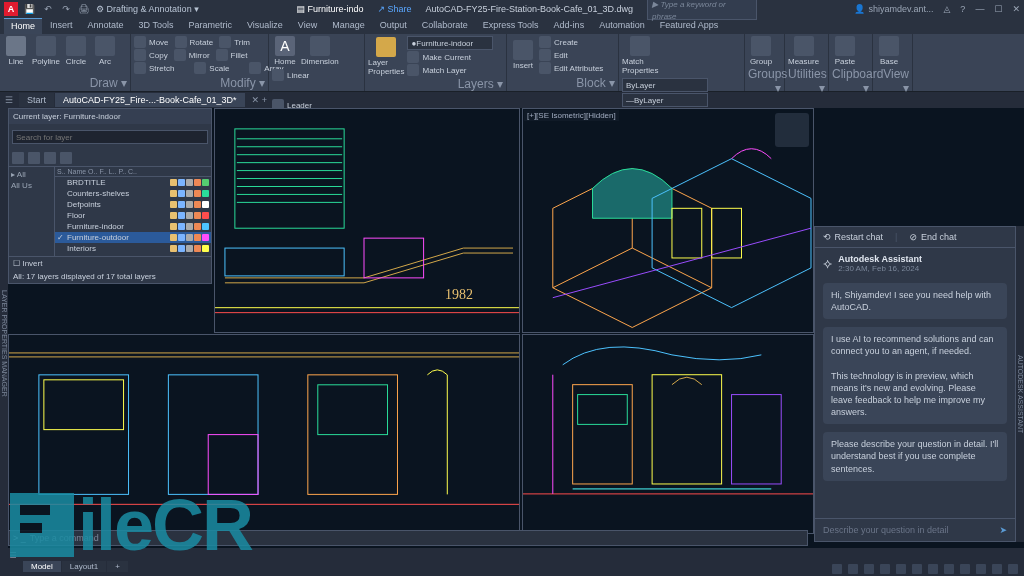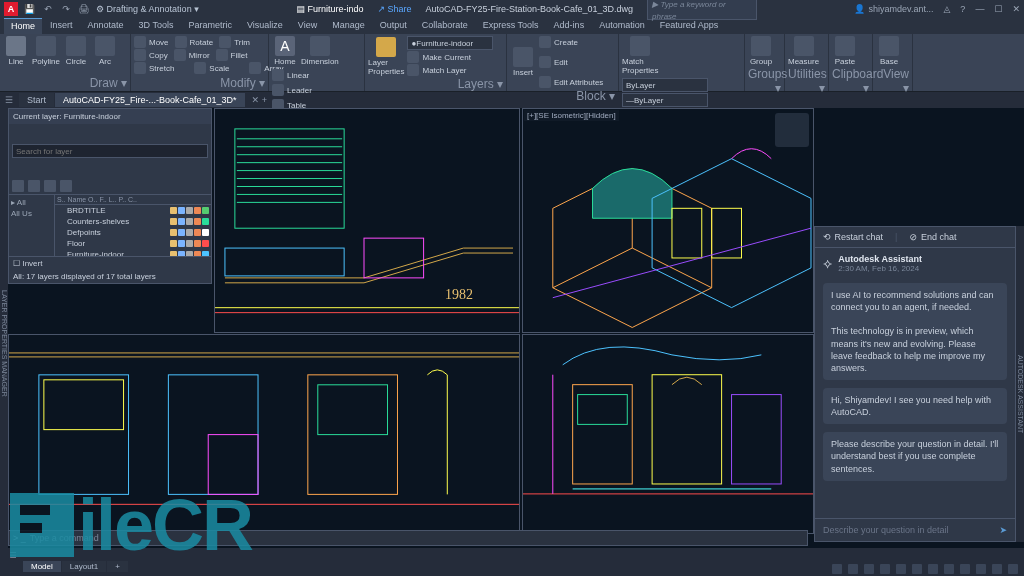--- a/index.html
+++ b/index.html
@@ -49,21 +49,21 @@
 .vp1 { left: 214px; top: 0; width: 306px; height: 225px; }
 .vp2 { left: 522px; top: 0; width: 292px; height: 225px; }
 .vp3 { left: 8px; top: 226px; width: 512px; height: 200px; }
 .vp4 { left: 522px; top: 226px; width: 292px; height: 200px; }
 .vplabel { position: absolute; top: 1px; left: 1px; font-size: 8px; color: #a0abbf; background: rgba(20,30,45,.6); padding: 1px 3px; }
 .cadlines { position: absolute; inset: 0; }
 
 
 .layerpanel { position: absolute; left: 8px; top: 0; width: 204px; height: 176px; background: #2f3848; border: 1px solid #4a556a; font-size: 8px; z-index: 5; display: flex; flex-direction: column; }
 .layerpanel .lp-head { padding: 3px 4px; color: #c8d0dc; background: #353f52; }
-.layerpanel .lp-search { margin: 20px 3px; }
+.layerpanel .lp-search { margin: 6px 3px; }
 .layerpanel .lp-search input { width: 100%; height: 14px; background: #1e2430; border: 1px solid #4a556a; font-size: 8px; color: #7b879a; padding: 0 3px; }
 .layerpanel .lp-toolbar { display: flex; gap: 4px; padding: 2px 3px; border-bottom: 1px solid #4a556a; }
 .layerpanel .lp-toolbar span { width: 12px; height: 12px; background: #4a5568; border-radius: 1px; }
 .layerpanel .lp-body { flex: 1; display: flex; overflow: hidden; }
 .layerpanel .lp-filters { width: 46px; border-right: 1px solid #4a556a; padding: 2px; }
 .layerpanel .lp-filters div { color: #9aa5b5; padding: 1px 0; }
 .layerpanel .lp-list { flex: 1; overflow-y: auto; }
 .layerpanel .lp-cols { display: flex; font-size: 7px; color: #8a95a8; border-bottom: 1px solid #4a556a; padding: 1px 2px; }
 .layerpanel .lp-row { display: flex; align-items: center; gap: 2px; padding: 1px 2px; color: #c8d0dc; cursor: pointer; }
 .layerpanel .lp-row.sel { background: #2b5a9a; }
@@ -230,21 +230,21 @@
   <div class="panel" style="width:96px">
     <div class="row">
       <div class="bigbtn">
           <div class="ico" style="background:#5a6478;font-size:14px;color:#fff;text-align:center;line-height:20px">A</div>
           <div class="txt">Home</div>
         </div>
       <div class="bigbtn">
           <div class="ico"></div>
           <div class="txt">Dimension</div>
         </div>
-      <div style="display:flex;flex-direction:column;gap:3px">
+      <div style="display:flex;flex-direction:column;gap:18px">
         <div class="smbtn">
             <div class="ico"></div>
             <span>Linear</span>
           </div>
         <div class="smbtn">
             <div class="ico"></div>
             <span>Leader</span>
           </div>
         <div class="smbtn">
             <div class="ico"></div>
@@ -274,21 +274,21 @@
       </div>
     </div>
     <div class="label">Layers ▾</div>
   </div>
   <div class="panel" style="width:112px">
     <div class="row">
       <div class="bigbtn">
           <div class="ico"></div>
           <div class="txt">Insert</div>
         </div>
-      <div style="display:flex;flex-direction:column;gap:8px">
+      <div style="display:flex;flex-direction:column;gap:1px">
         <div class="smbtn">
             <div class="ico"></div>
             <span>Create</span>
           </div>
         <div class="smbtn">
             <div class="ico"></div>
             <span>Edit</span>
           </div>
         <div class="smbtn">
             <div class="ico"></div>
@@ -562,22 +562,22 @@
     <div class="ch-title">
       <div style="display:flex;gap:6px;align-items:center">
         <span style="font-size:14px">⟡</span>
         <div>
           <div class="nm">Autodesk Assistant</div>
           <div class="ts">2:30 AM, Feb 16, 2024</div>
         </div>
       </div>
     </div>
     <div class="ch-msgs">
+      <div class="bubble">Hi, Shiyamdev! I see you need help with AutoCAD.</div>
       <div class="bubble"><span>I use AI to recommend solutions and can connect you to an agent, if needed.</span><br><br><span>This technology is in preview, which means it's new and evolving. Please leave feedback to help me improve my answers.</span></div>
-      <div class="bubble">Hi, Shiyamdev! I see you need help with AutoCAD.</div>
       <div class="bubble">Please describe your question in detail. I'll understand best if you use complete sentences.</div>
     </div>
     <div class="ch-input">
       <input placeholder="Describe your question in detail" style="">
       <span class="send">➤</span>
     </div>
   </div>
 </div>
 
 <div class="watermark">

